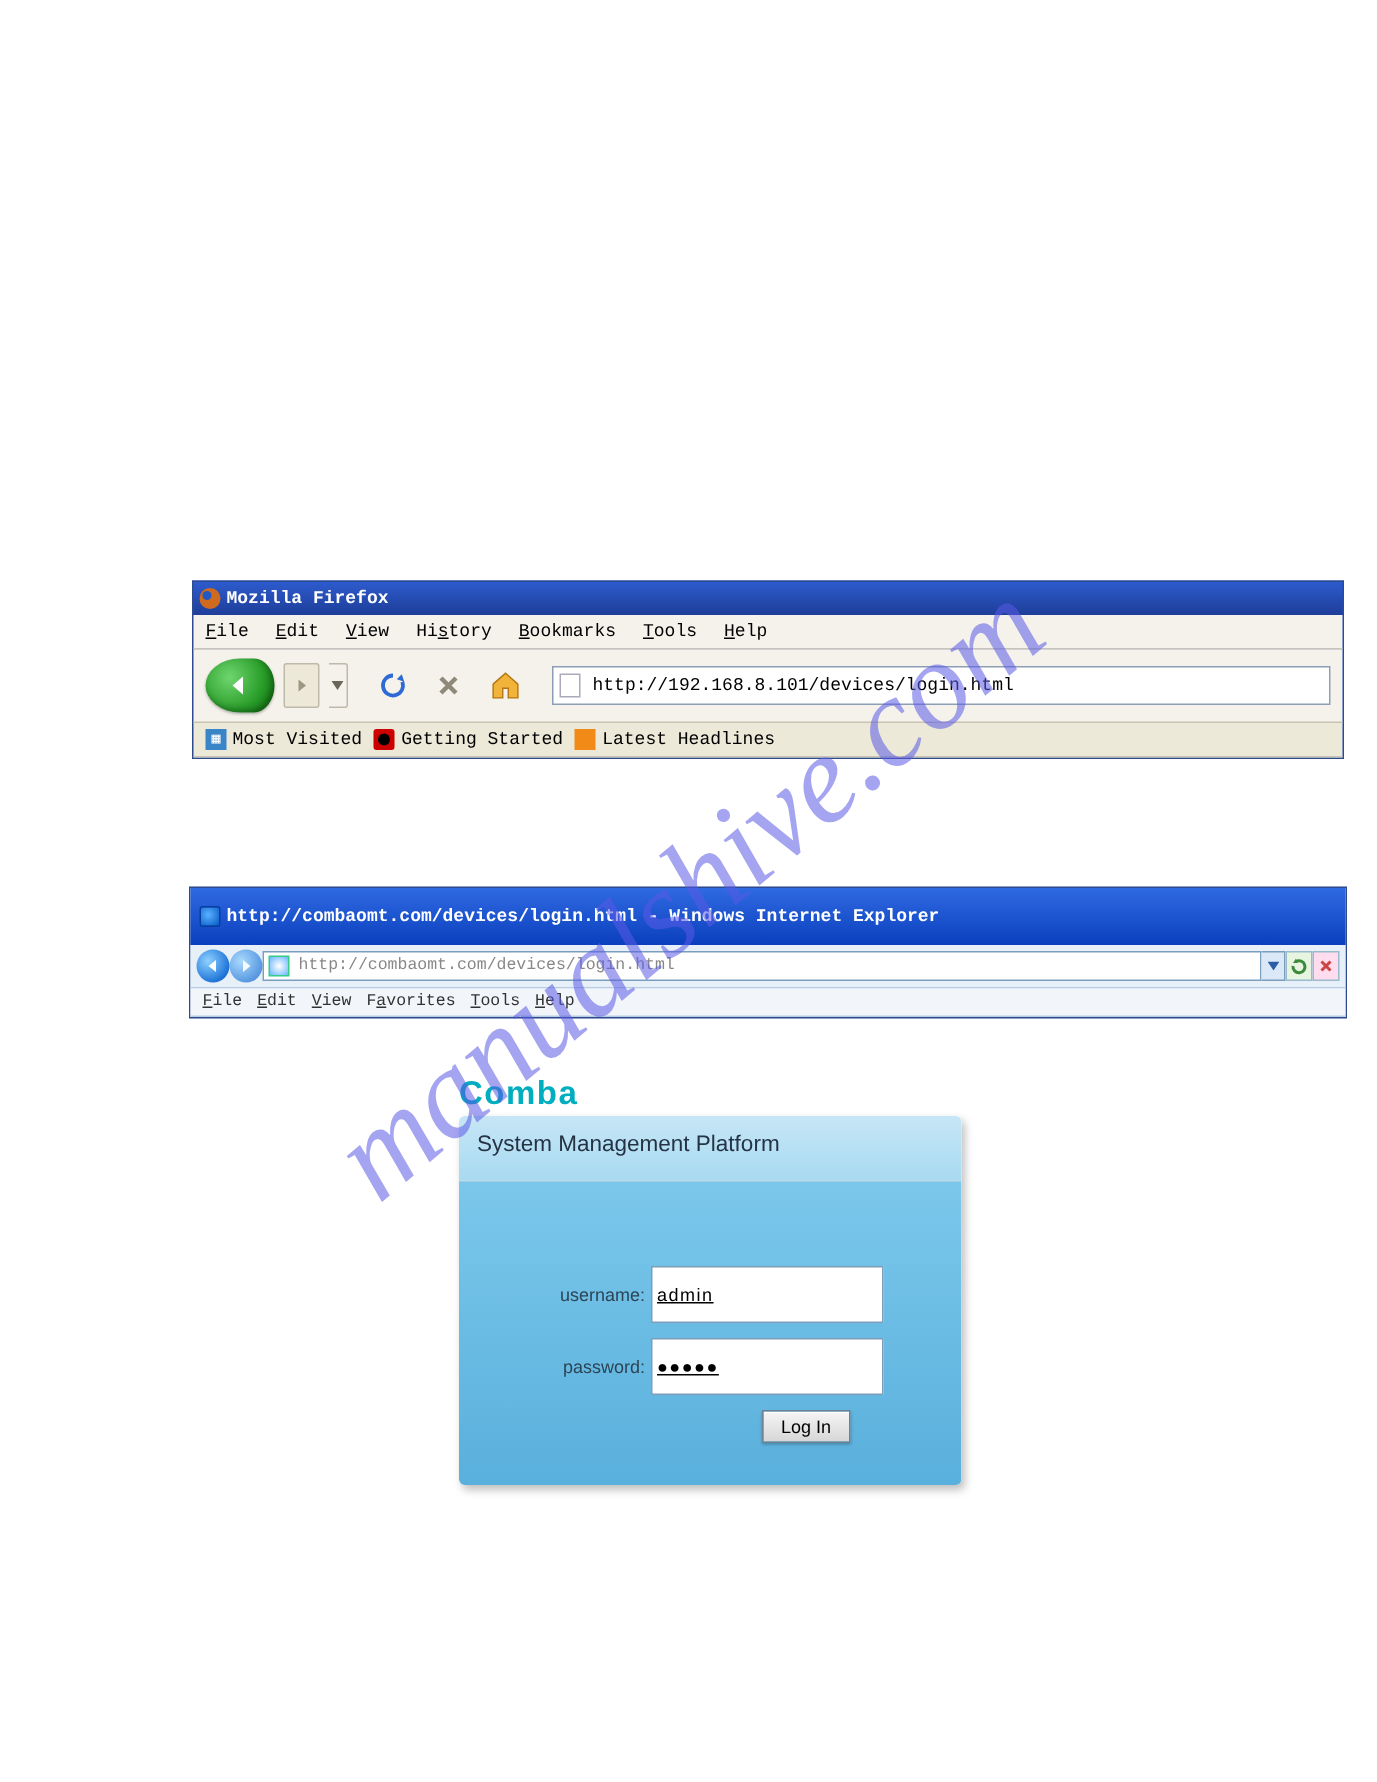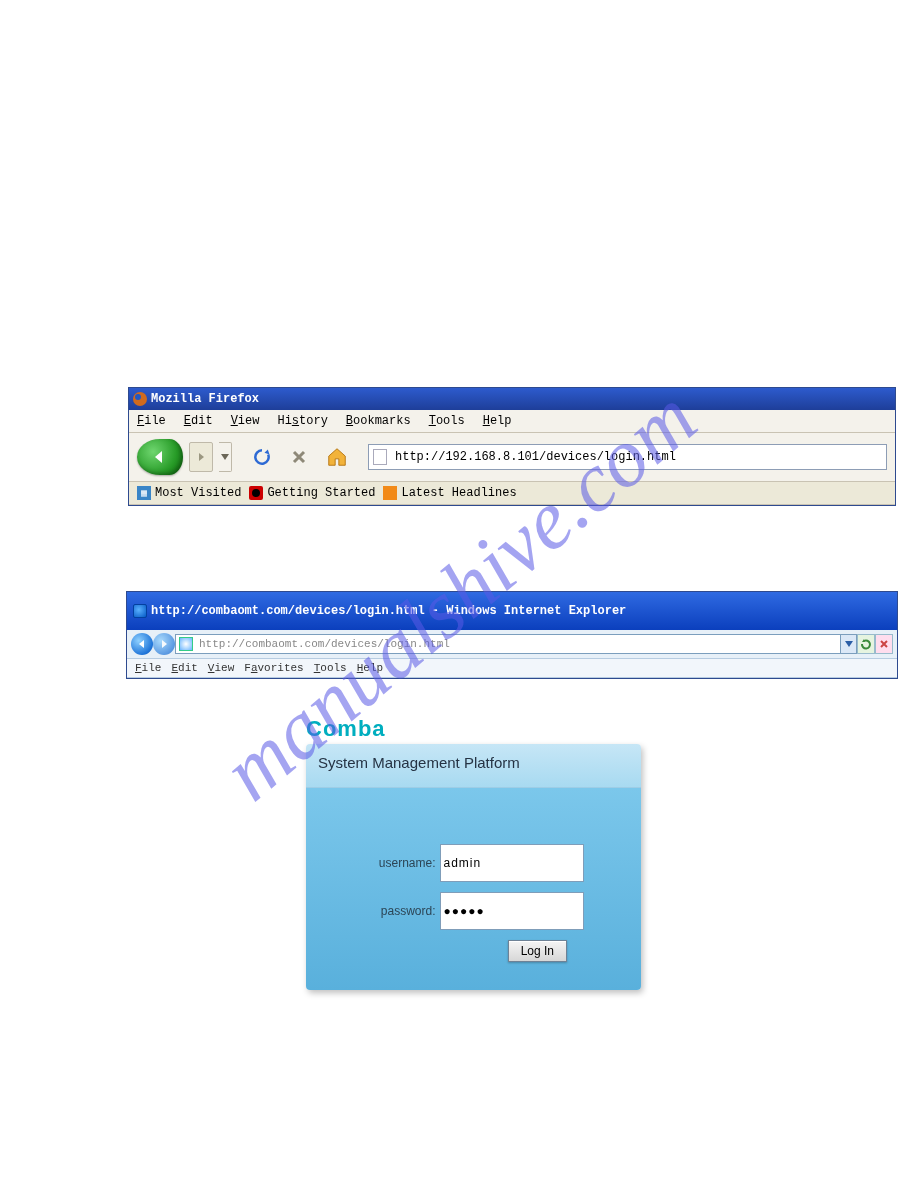--- a/index.html
+++ b/index.html
@@ -227,23 +227,23 @@
     padding: 56px 24px 28px 24px;
   }
   .login-row {
     display:flex; align-items:center; justify-content:center;
     gap:4px; margin-bottom:10px;
   }
   .login-row label {
     width:72px; text-align:right; font-size:12px; color:#2c4556;
   }
   .login-row input {
-    width:144px; height:18px; border:1px solid #7f9db9;
+    width:155px; height:18px; border:1px solid #7f9db9;
     font-size:12px; padding:18px 3px; background:#fff;
-    font-family:"SimSun",Arial,sans-serif; letter-spacing:1px;
+    font-family:"SimSun",Arial,sans-serif; letter-spacing:1px;text-decoration:underline;
   }
   .login-btn-row { display:flex; justify-content:flex-end; padding-right:50px; margin-top:8px; }
   .login-btn {
     border:1px solid #6e8296;
     background:linear-gradient(#f5f5f5,#d7d7d7);
     padding:3px 12px; font-size:12px; cursor:pointer;
     box-shadow:inset 0 1px 0 #fff, 0 1px 2px rgba(0,0,0,.25);
   }
 
 </style>

